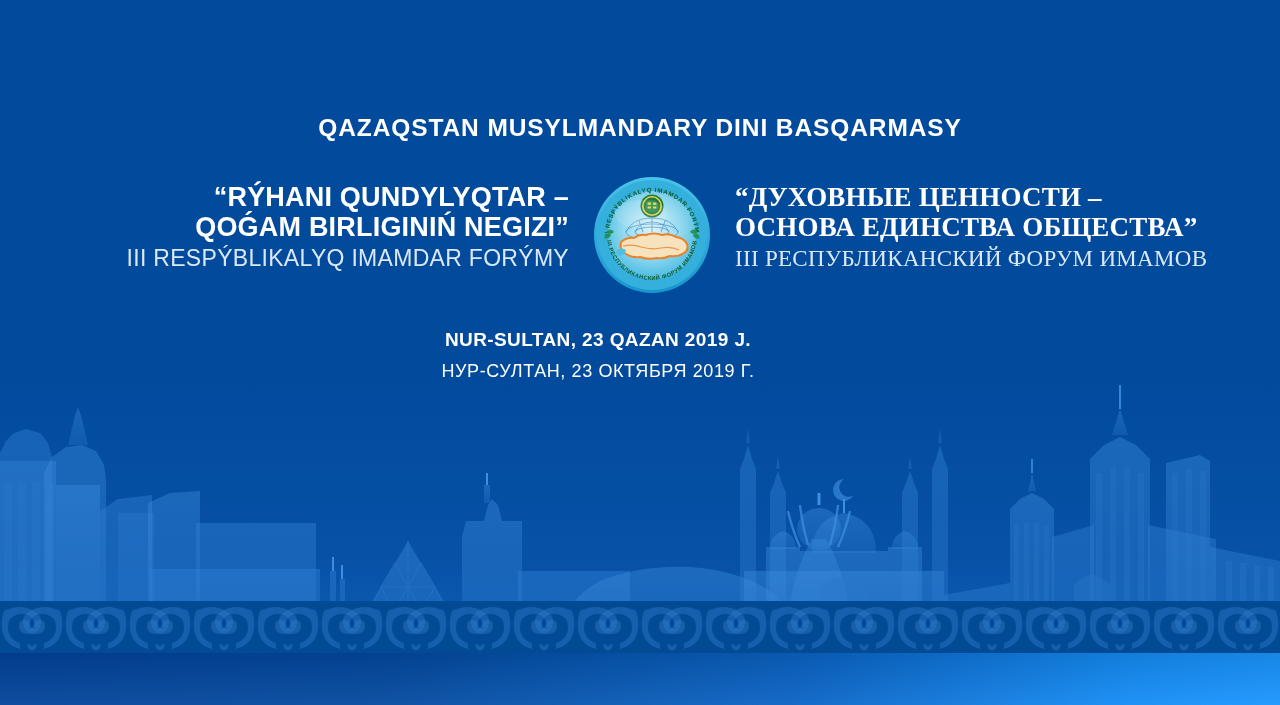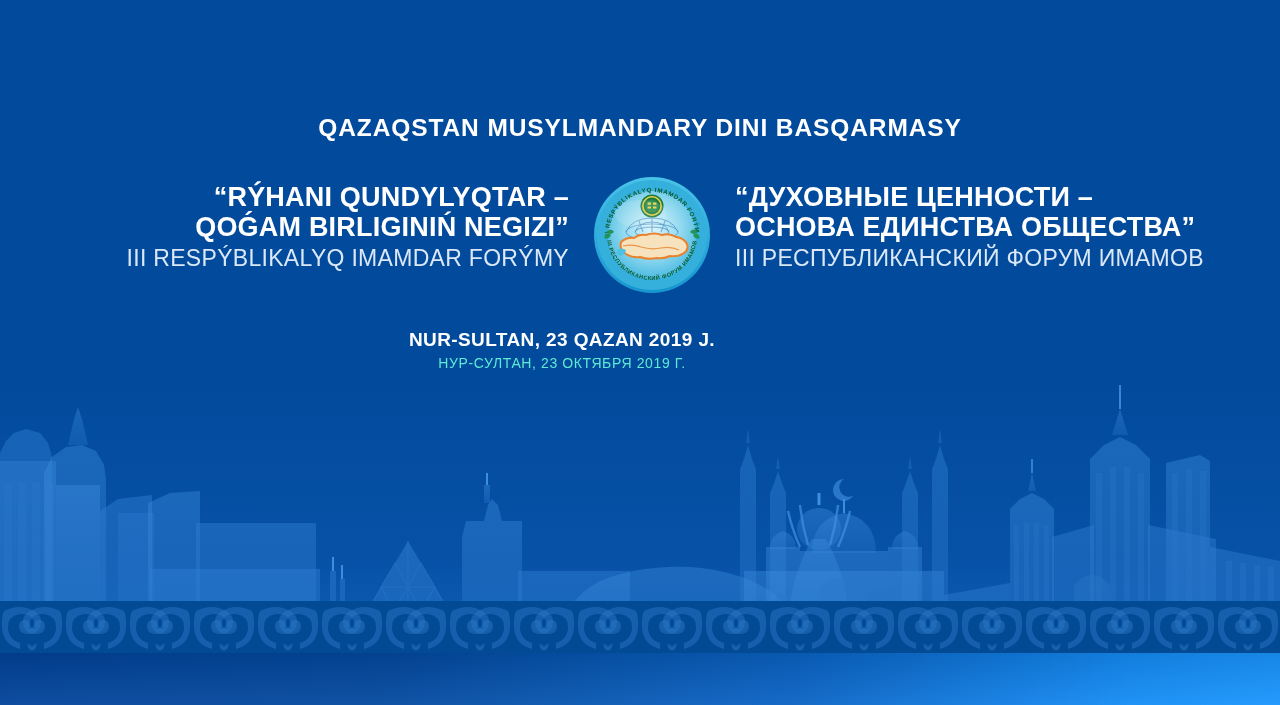--- a/index.html
+++ b/index.html
@@ -45,46 +45,46 @@
     margin-top:42px;
   }
 
   
   .center-row{
     position:absolute;top:182px;left:12px;width:1280px;height:110px;
     display:flex;align-items:flex-start;justify-content:center;
   }
   .title-col{width:480px;}
   .title-col.kz{text-align:right;padding-right:24px;}
-  .title-col.ru{text-align:left;padding-left:24px;}
+  .title-col.ru{text-align:left;padding-left:24px;font-family:Liberation Serif, serif;}
   .main-title{
     color:#ffffff;font-weight:bold;font-size:27px;line-height:30px;
     letter-spacing:.2px;white-space:pre-line;text-transform:uppercase;
   }
   .sub-title{
     color:#dbe8f8;font-weight:300;font-size:23px;line-height:27px;
     letter-spacing:.3px;margin-top:3px;text-transform:uppercase;
     font-stretch:condensed;
   }
 
   
   .emblem{width:118px;height:118px;margin-top:-6px;flex:0 0 118px;}
   .emblem svg{display:block;width:118px;height:118px;}
 
   
   .dates{
-    position:absolute;top:328px;left:0;width:1124px;text-align:center;
+    position:absolute;top:328px;left:0;width:1124px;text-align:center;padding-left:36px;
   }
   .date-kz{
     color:#ffffff;font-weight:bold;font-size:19px;letter-spacing:.4px;
     text-transform:uppercase;line-height:23px;
   }
   .date-ru{
-    color:#5eead4;font-weight:300;font-size:14px;letter-spacing:.6px;
-    text-transform:uppercase;line-height:23px;margin-top:1px;
+    color:#ffffff;font-weight:300;font-size:18px;letter-spacing:.6px;
+    text-transform:uppercase;line-height:23px;margin-top:9px;
   }
 </style>
 </head>
 <body>
 
 <div class="stage">
 
   <div class="bg-base"></div>
   <div class="bg-glow"></div>
 

